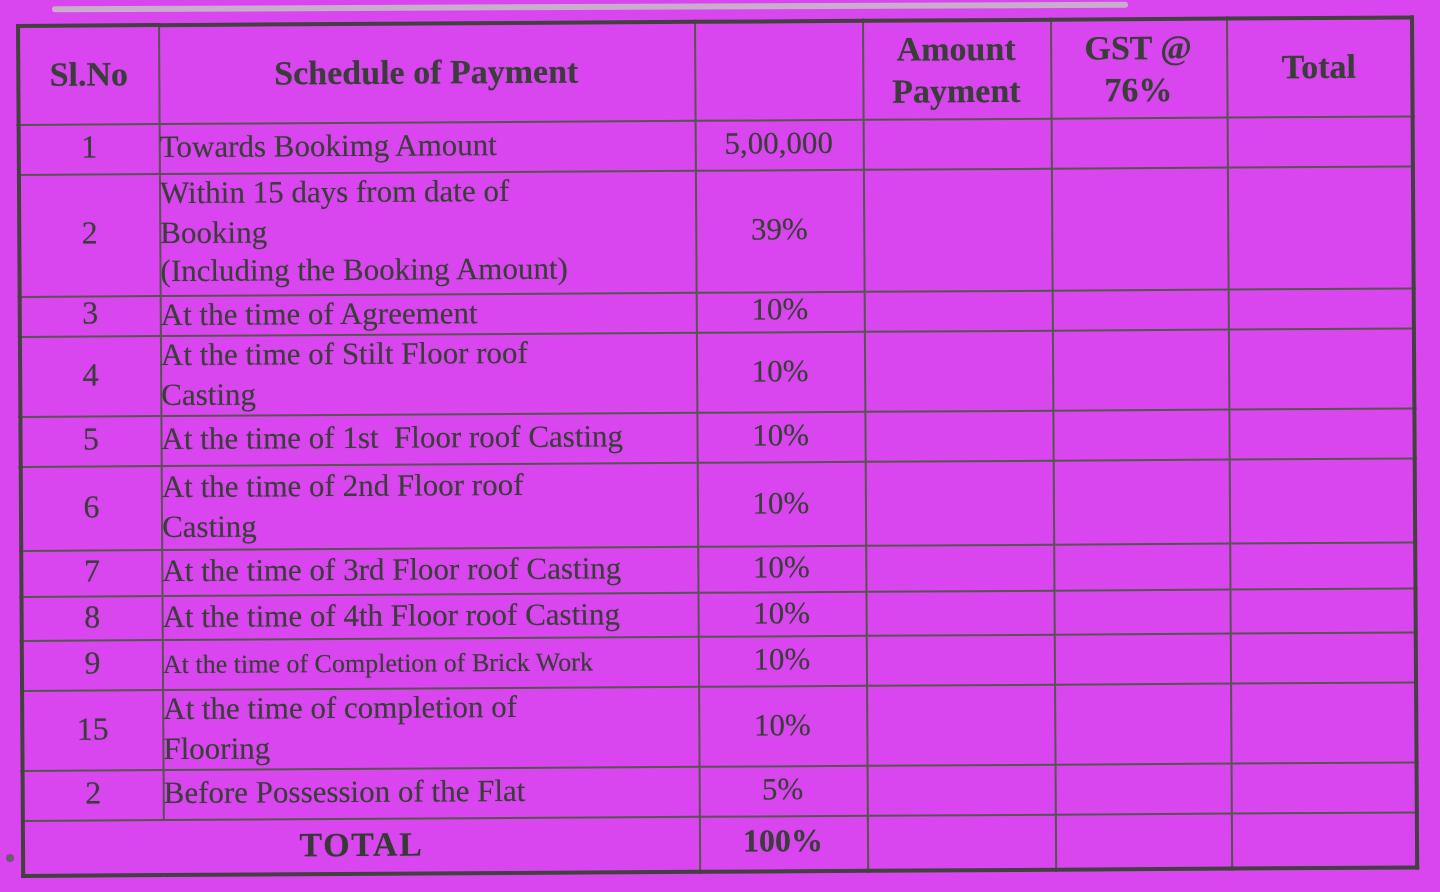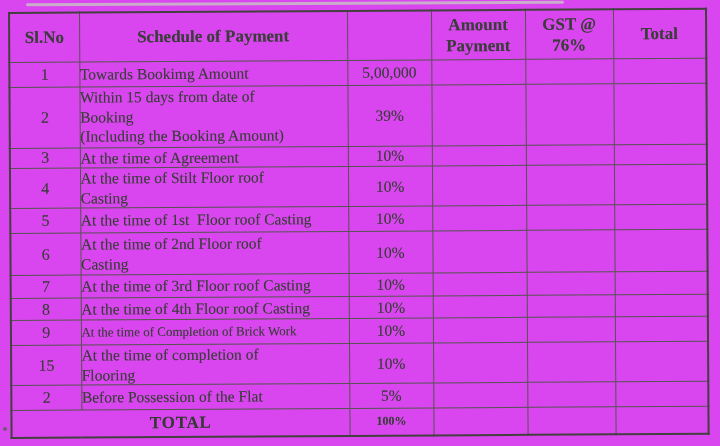--- a/index.html
+++ b/index.html
@@ -91,21 +91,21 @@
   td.cell-empty { background: transparent; }
   tr.total-row td {
     font-weight: bold;
   }
   td.cell-total-label {
     font-size: 17px;
     text-align: center;
     letter-spacing: 0.8px;
     color: #383836;
   }
-  tr.total-row td.cell-value { font-size: 12px; margin-top: 22px; }
+  tr.total-row td.cell-value { font-size: 16px; margin-top: 22px; }
   
   tr.rh-head { height: 49px; }
   tr.rh-1  { height: 25px; }
   tr.rh-2  { height: 61px; }
   tr.rh-3  { height: 20px; }
   tr.rh-4  { height: 39px; }
   tr.rh-5  { height: 25px; }
   tr.rh-6  { height: 42px; }
   tr.rh-7  { height: 23px; }
   tr.rh-8  { height: 22px; }

